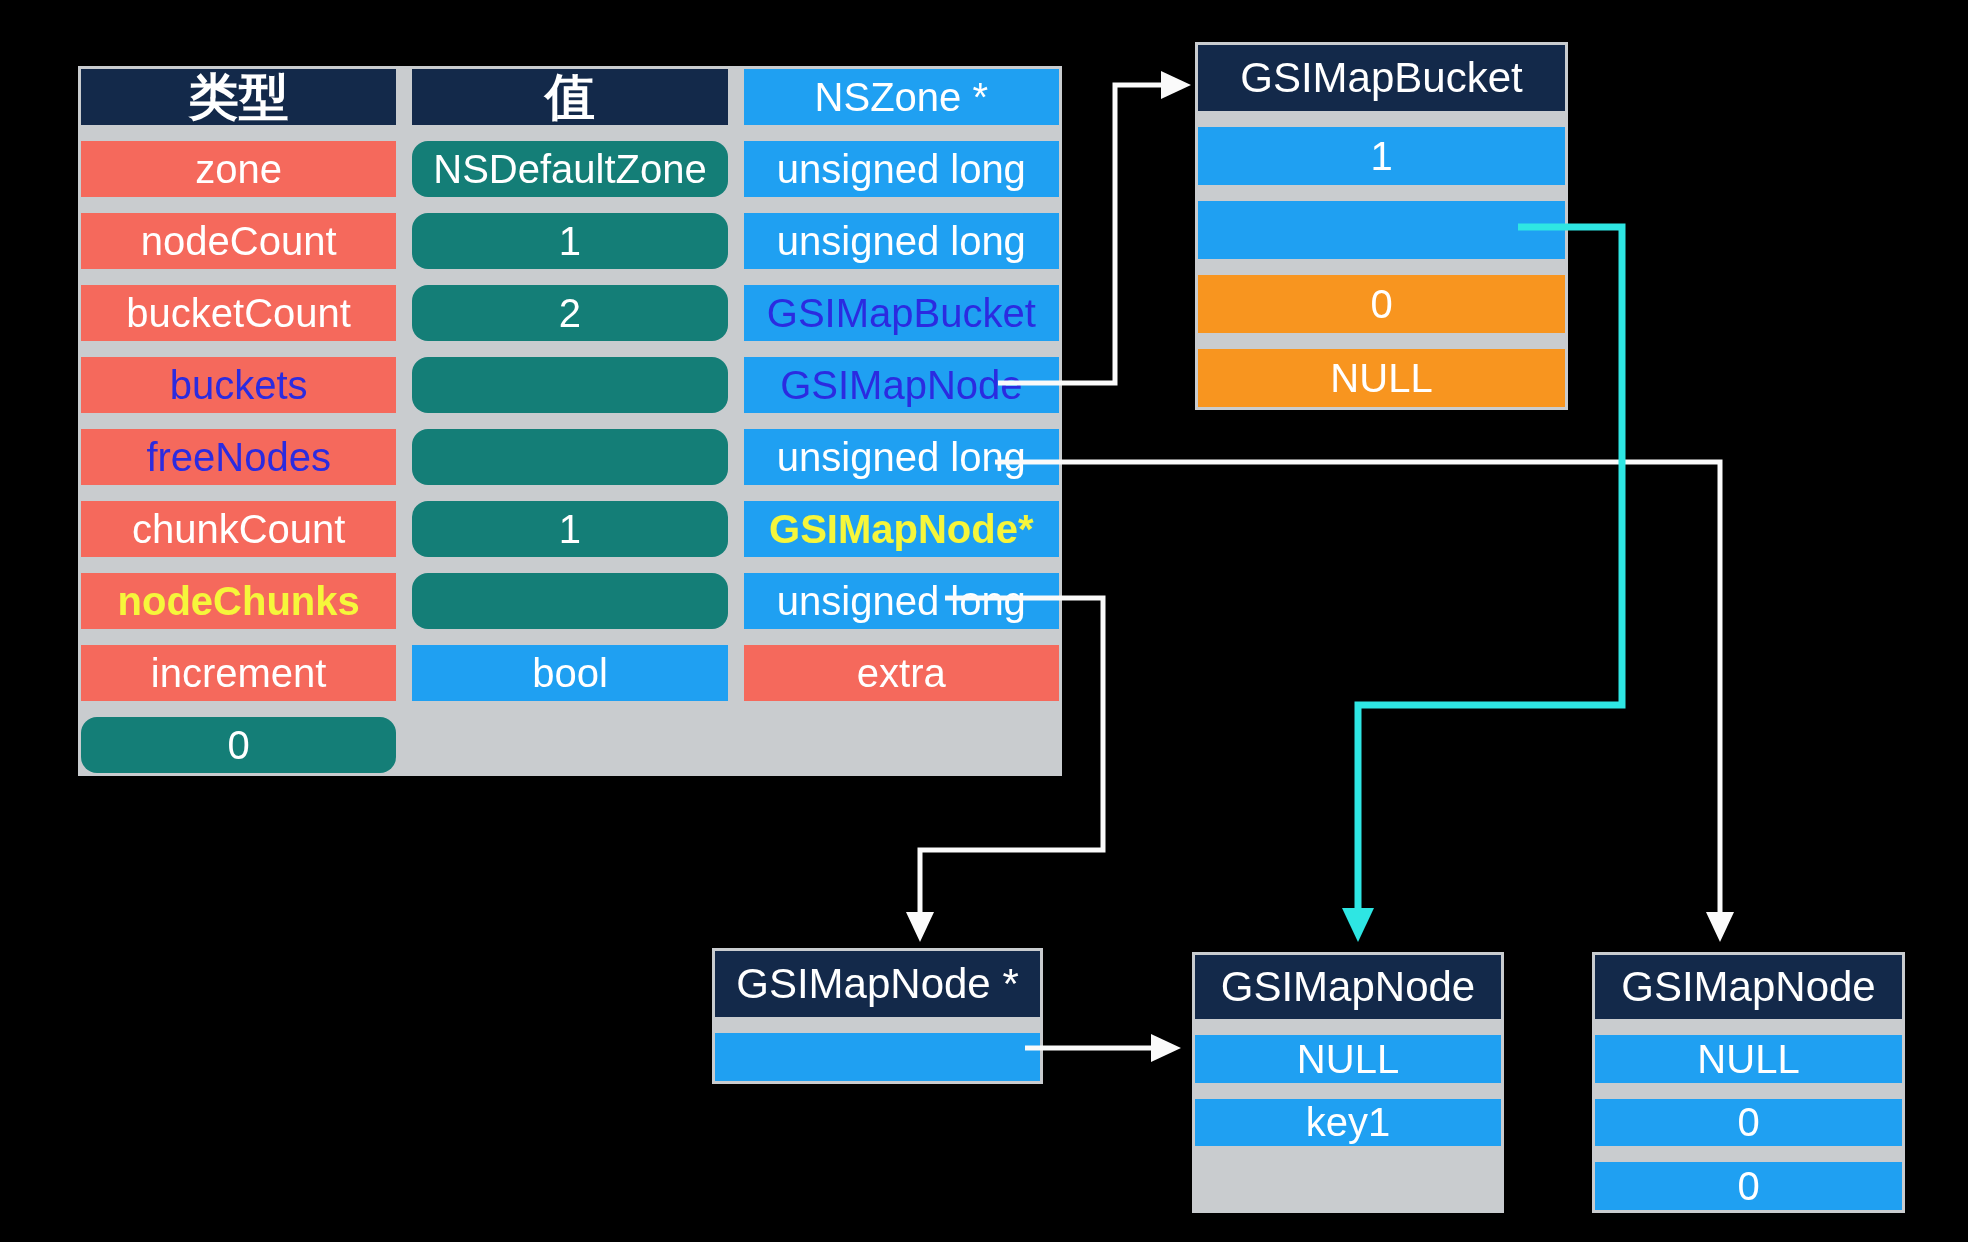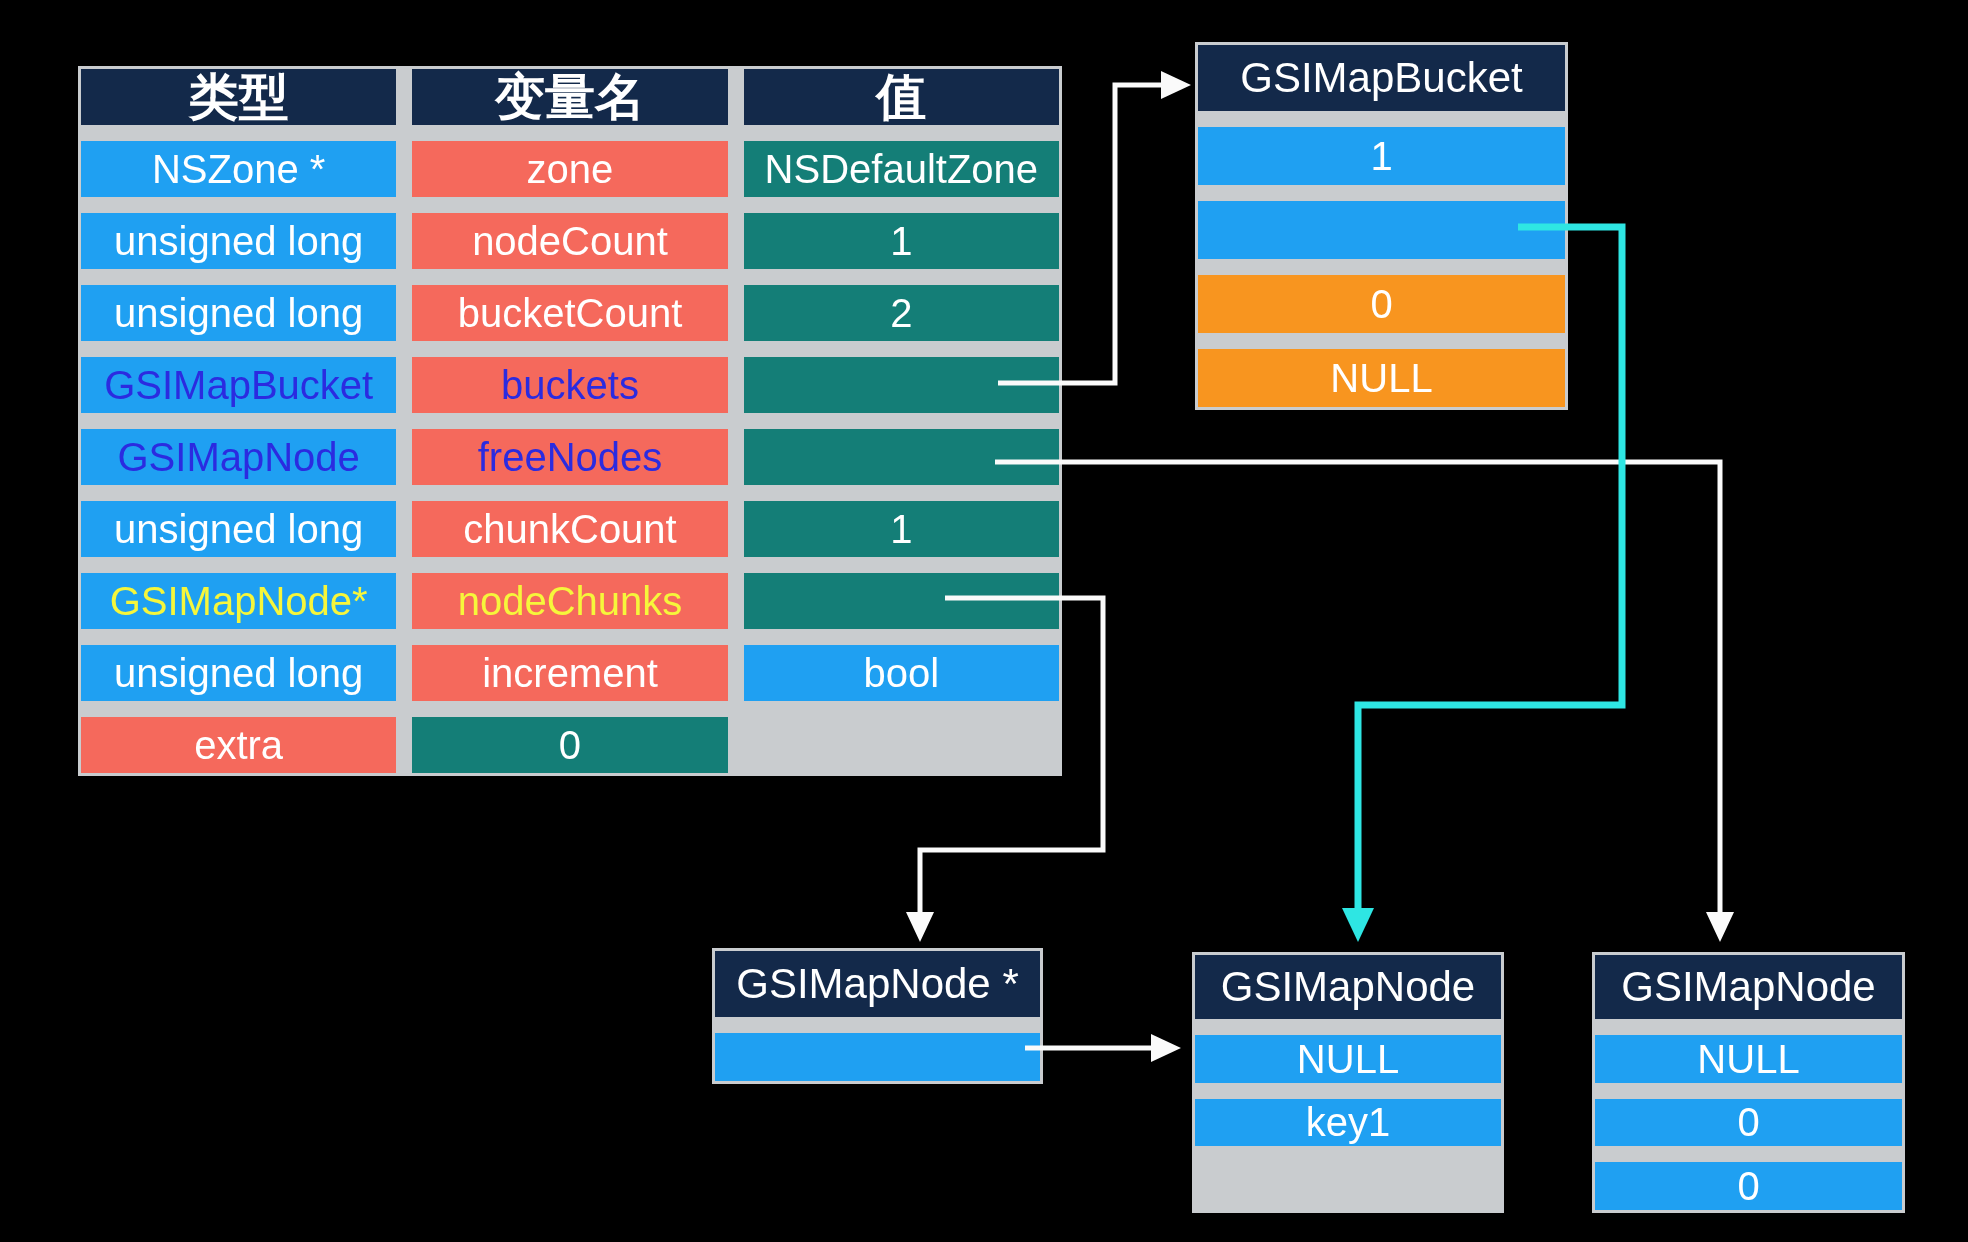--- a/index.html
+++ b/index.html
@@ -12,44 +12,43 @@
     box-sizing:border-box;
   }
   .cell{
     display:flex;align-items:center;justify-content:center;
     color:#FFFFFF;font-size:40px;line-height:1;white-space:nowrap;
   }
   .hdr{background:#13294A;font-weight:bold;font-size:50px;}
   .box-title{background:#13294A;font-size:42px;}
   .c-blue{background:#1FA0F2;}
   .c-salmon{background:#F5695C;}
-  .c-teal{background:#147E77;}
+  .c-teal{background:#147E77;border-radius:16px;}
   .c-orange{background:#F8951F;}
   .t-blue{color:#2B2BE0;}
-  .t-yellow{color:#F6F63B;}
+  .t-yellow{color:#F6F63B;font-weight:bold;}
   #struct-table{left:78px;top:66px;width:984px;height:710px;
     grid-template-columns:repeat(3,1fr);grid-template-rows:repeat(10,1fr);}
   #bucket-box{left:1195px;top:42px;width:373px;height:368px;
     grid-template-columns:1fr;grid-template-rows:66px 1fr 1fr 1fr 1fr;}
   #node-ptr-box{left:712px;top:948px;width:331px;height:136px;
     grid-template-columns:1fr;grid-template-rows:66px 1fr;}
   #node-box-mid{left:1192px;top:952px;width:312px;height:261px;
     grid-template-columns:1fr;grid-template-rows:64px 1fr 1fr 1fr;}
   #node-box-right{left:1592px;top:952px;width:313px;height:261px;
     grid-template-columns:1fr;grid-template-rows:64px 1fr 1fr 1fr;}
   #arrows-layer{position:absolute;left:0;top:0;width:1968px;height:1242px;pointer-events:none;}
 </style>
 </head>
 <body>
 
 <div id="canvas">
 
   <div id="struct-table" class="grid-box">
     <div class="cell hdr">类型</div>
-    <div class="cell hdr">变量名</div>
     <div class="cell hdr">值</div>
 
     <div class="cell c-blue">NSZone *</div>
     <div class="cell c-salmon">zone</div>
     <div class="cell c-teal">NSDefaultZone</div>
 
     <div class="cell c-blue">unsigned long</div>
     <div class="cell c-salmon">nodeCount</div>
     <div class="cell c-teal">1</div>
 

